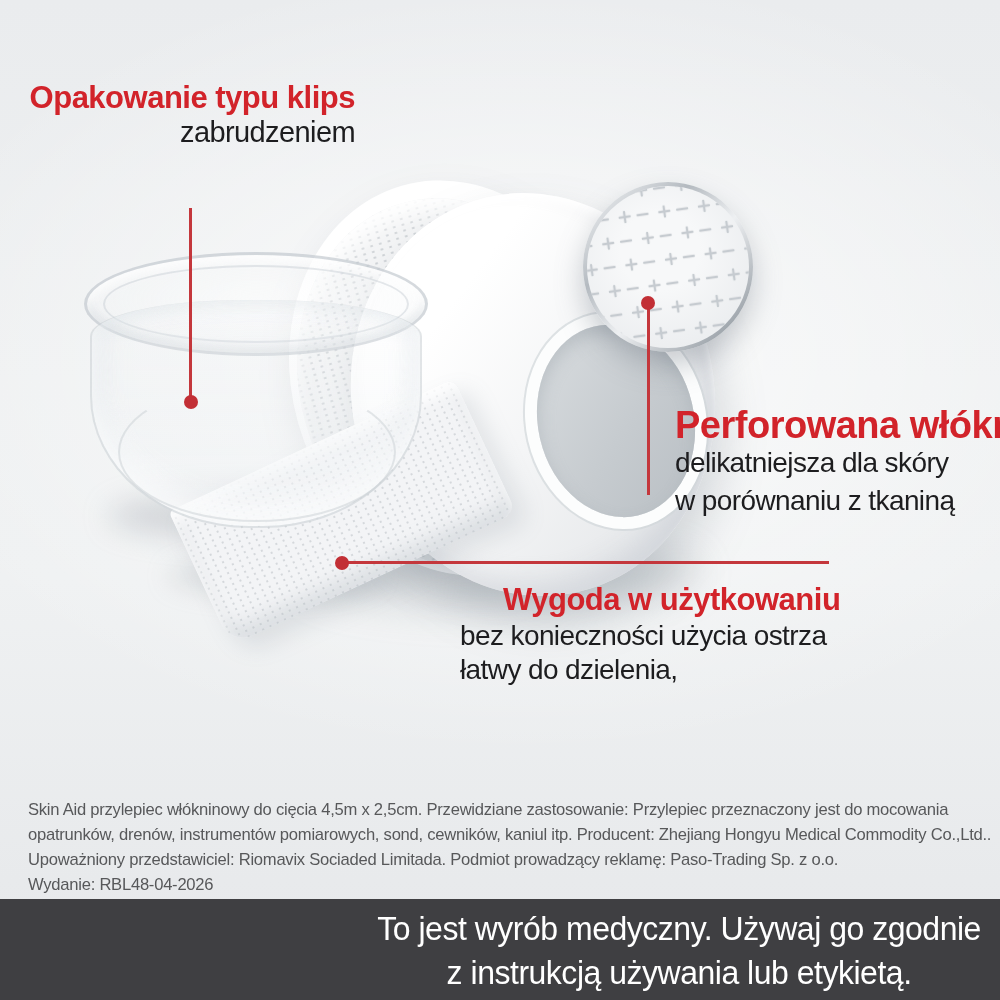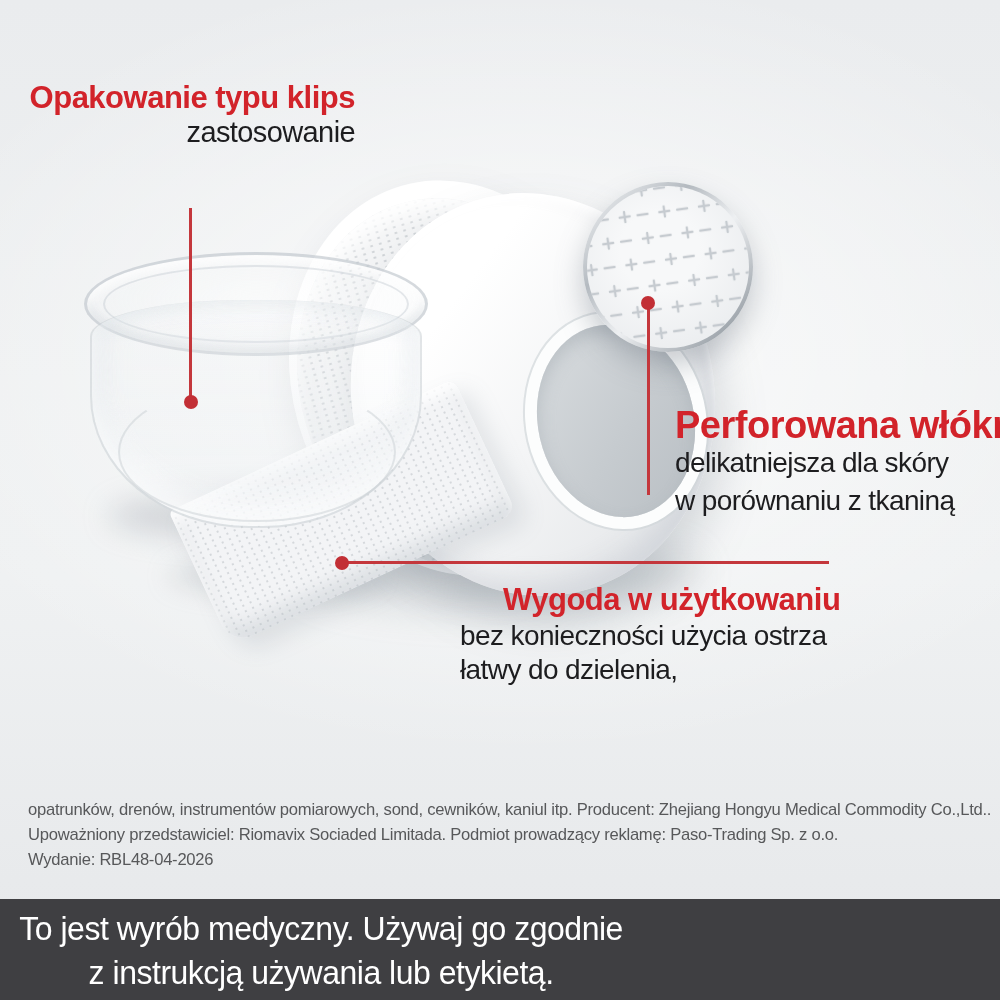--- a/index.html
+++ b/index.html
@@ -121,21 +121,21 @@
   .legal {
     position: absolute; left: 28px; top: 797px;
     color: #57585a; font-size: 16.6px; line-height: 25px; letter-spacing: -0.25px;
     white-space: nowrap;
   }
 
   
   .footer {
     position: absolute; left: 0; top: 899px; width: 1000px; height: 101px;
     background: #3f3f42;
-    display: flex; align-items: center; justify-content: flex-start;
+    display: flex; align-items: center; justify-content: flex-end;
   }
   .footer-text {
     color: #ffffff; text-align: center; font-size: 34px; line-height: 44px;
     letter-spacing: -0.5px; transform: scaleX(0.94); transform-origin: center;
   }
 </style>
 </head>
 <body>
 
 <div class="stage">
@@ -177,36 +177,37 @@
 
   <div class="leader leader-1"></div>
   <div class="leader-dot dot-1"></div>
   <div class="leader leader-2"></div>
   <div class="leader-dot dot-2"></div>
   <div class="leader leader-3"></div>
   <div class="leader-dot dot-3"></div>
 
   <div class="callout callout-clip">
     <div class="title">Opakowanie typu klips</div>
-    <div class="line">zastosowanie</div>
+    <div class="line">zabrudzeniem</div>
   </div>
 
   <div class="callout callout-fleece">
     <div class="title">Perforowana włóknina</div>
     <div class="line">delikatniejsza dla skóry</div>
     <div class="line">w porównaniu z tkaniną</div>
   </div>
 
   <div class="callout callout-comfort">
     <div class="title">Wygoda w użytkowaniu</div>
     <div class="line">bez konieczności użycia ostrza</div>
     <div class="line">łatwy do dzielenia,</div>
   </div>
 
   <div class="legal">
+    <div>Skin Aid przylepiec włókninowy do cięcia 4,5m x 2,5cm. Przewidziane zastosowanie: Przylepiec przeznaczony jest do mocowania</div>
     <div>opatrunków, drenów, instrumentów pomiarowych, sond, cewników, kaniul itp. Producent: Zhejiang Hongyu Medical Commodity Co.,Ltd..</div>
     <div>Upoważniony przedstawiciel: Riomavix Sociaded Limitada. Podmiot prowadzący reklamę: Paso-Trading Sp. z o.o.</div>
     <div>Wydanie: RBL48-04-2026</div>
   </div>
 
   <div class="footer">
     <div class="footer-text">
       <div>To jest wyrób medyczny. Używaj go zgodnie</div>
       <div>z instrukcją używania lub etykietą.</div>
     </div>

